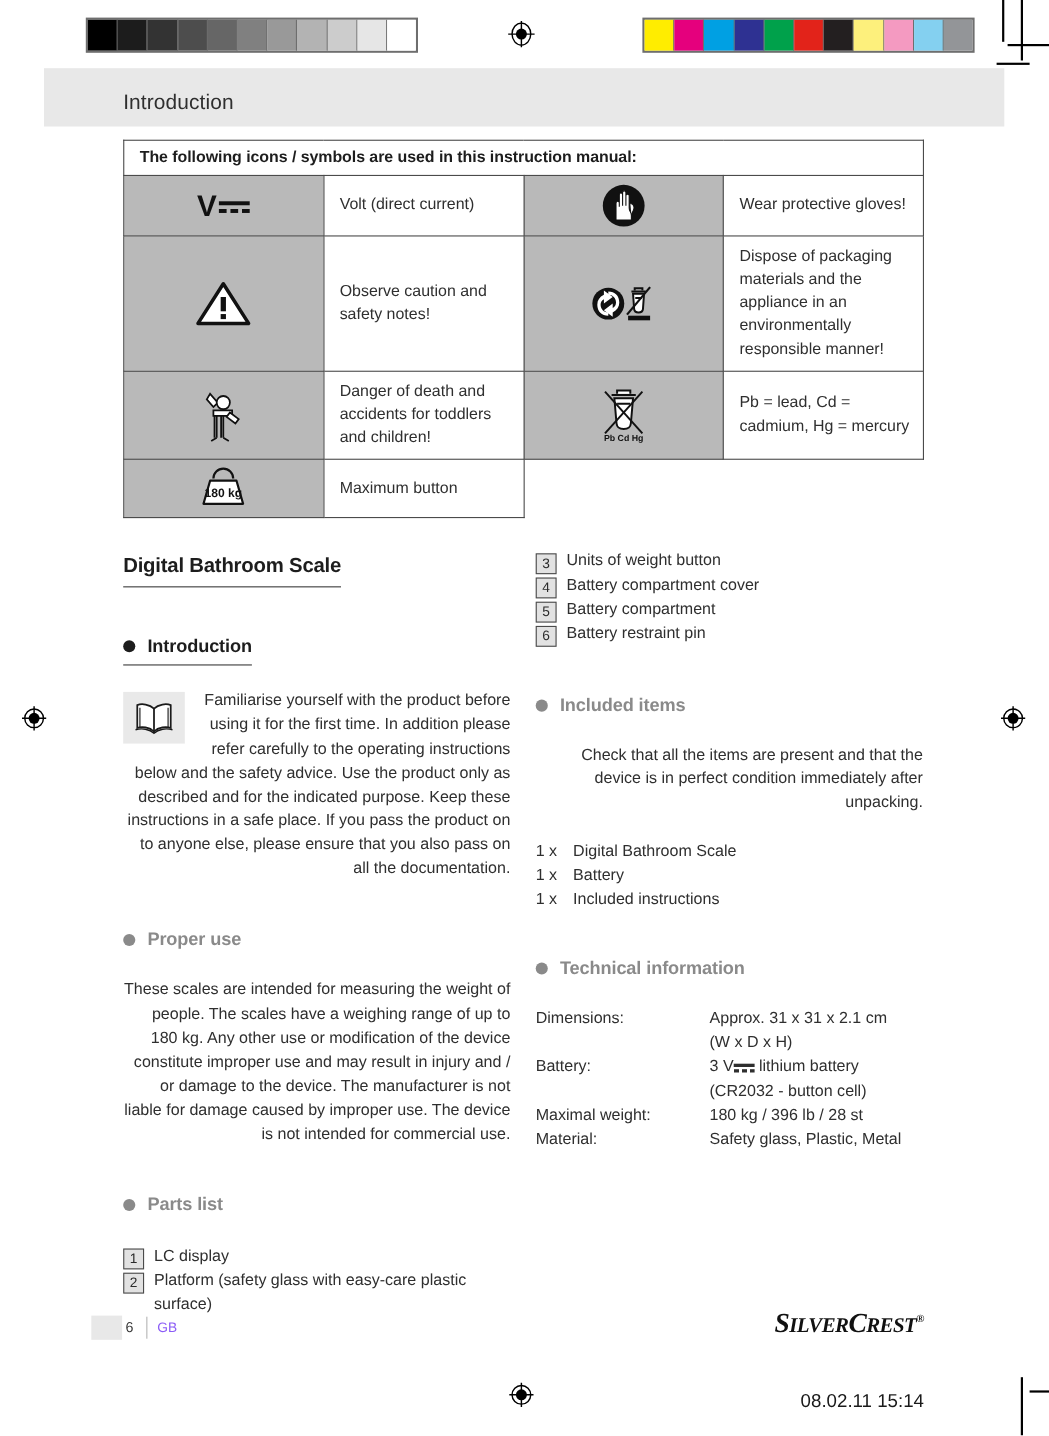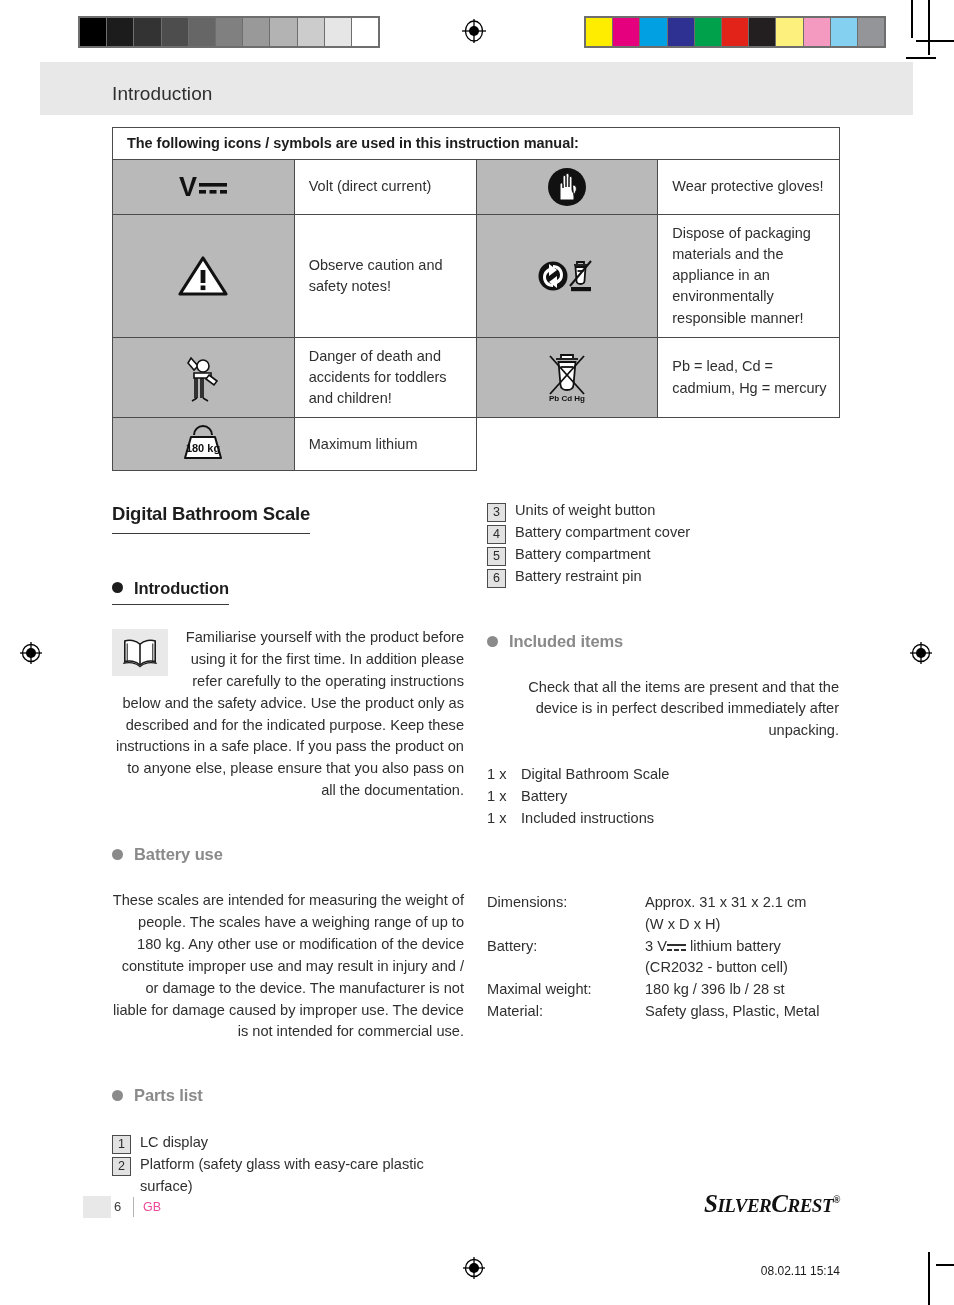--- a/index.html
+++ b/index.html
@@ -210,21 +210,21 @@
   }
   #footer-divider {
     position: absolute;
     left: 133px; top: 1197px;
     width: 1px; height: 20px;
     background: #b4b4b4;
   }
   #footer-lang {
     position: absolute;
     left: 143px; top: 1200px;
-    font-size: 12.5px; color: #ec4899;
+    font-size: 12.5px; color: #8b5cf6;
   }
   #brand-logo {
     position: absolute;
     right: 114px; top: 1190px;
     font-family: "Liberation Serif", serif;
     font-style: italic;
     font-weight: bold;
     font-size: 25px;
     color: #111;
     letter-spacing: -.5px;
@@ -235,21 +235,21 @@
   #print-file {
     position: absolute;
     left: 78px; top: 1264px;
     font-size: 11.5px;
     color: #1a1a1a;
     margin-top: 48px;
   }
   #print-date {
     position: absolute;
     right: 114px; top: 1264px;
-    font-size: 12px;
+    font-size: 17px;
     color: #1a1a1a;
   }
 </style>
 </head>
 <body>
 
 <div id="grayscale-bar" class="colorbar">
     <div class="swatch" style="background: rgb(0, 0, 0); border-right: 1px solid rgb(110, 110, 110);"></div>
     <div class="swatch" style="background: rgb(28, 28, 28); border-right: 1px solid rgb(110, 110, 110);"></div>
     <div class="swatch" style="background: rgb(51, 51, 51); border-right: 1px solid rgb(110, 110, 110);"></div>
@@ -406,21 +406,21 @@
     </tr>
 
     <tr>
       <td class="icon-cell">
         <svg width="58" height="40" viewBox="0 0 58 40">
           <path d="M20 11 A9 9 0 0 1 38 11" fill="none" stroke="#111" stroke-width="2"></path>
           <path d="M17 13 L41 13 L47 34 L11 34 Z" fill="#fff" stroke="#111" stroke-width="2" stroke-linejoin="round"></path>
           <text x="29" y="28" text-anchor="middle" font-family="Liberation Sans, sans-serif" font-size="11" font-weight="bold" fill="#111">180 kg</text>
         </svg>
       </td>
-      <td class="text-cell">Maximum lithium</td>
+      <td class="text-cell">Maximum button</td>
       <td class="empty-cell"></td>
       <td class="empty-cell"></td>
     </tr>
   </tbody>
 </table>
 
 <div class="col" id="left-col">
 
   <h2 class="product-title">Digital Bathroom Scale</h2>
 
@@ -442,21 +442,21 @@
         <path d="M4 33 C11 31 20 32 25 37 C30 32 39 31 46 33" fill="none" stroke="#1a1a1a" stroke-width="1.6"></path>
       </svg>
     </span>
     <p class="body">Familiarise yourself with the product before using it for the first time. In addition please refer carefully to the operating instructions below and the safety advice. Use the product only as described and for the indicated purpose. Keep these instructions in a safe place. If you pass the product on to anyone else, please ensure that you also pass on all the documentation.</p>
   </div>
 
   <div style="height:40px;clear:both;"></div>
 
   <div class="sec-head gray">
     <span class="bullet"></span>
-    <span>Battery use</span>
+    <span>Proper use</span>
   </div>
 
   <div style="height:24px;"></div>
 
   <p class="body">These scales are intended for measuring the weight of people. The scales have a weighing range of up to 180 kg. Any other use or modification of the device constitute improper use and may result in injury and / or damage to the device. The manufacturer is not liable for damage caused by improper use. The device is not intended for commercial use.</p>
 
   <div style="height:40px;"></div>
 
   <div class="sec-head gray">
     <span class="bullet"></span>
@@ -497,39 +497,43 @@
 
   <div style="height:41px;"></div>
 
   <div class="sec-head gray">
     <span class="bullet"></span>
     <span>Included items</span>
   </div>
 
   <div style="height:23px;"></div>
 
-  <p class="body">Check that all the items are present and that the device is in perfect described immediately after unpacking.</p>
+  <p class="body">Check that all the items are present and that the device is in perfect condition immediately after unpacking.</p>
 
   <div style="height:22px;"></div>
 
   <div class="qty-row">
     <span class="qty">1 x</span>
     <span>Digital Bathroom Scale</span>
   </div>
   <div class="qty-row">
     <span class="qty">1 x</span>
     <span>Battery</span>
   </div>
   <div class="qty-row">
     <span class="qty">1 x</span>
     <span>Included instructions</span>
   </div>
 
   <div style="height:38px;"></div>
 
+  <div class="sec-head gray">
+    <span class="bullet"></span>
+    <span>Technical information</span>
+  </div>
 
   <div style="height:24px;"></div>
 
   <div class="spec-row">
     <span class="spec-key">Dimensions:</span>
     <span class="spec-val">Approx. 31 x 31 x 2.1 cm</span>
   </div>
   <div class="spec-row">
     <span class="spec-key"></span>
     <span class="spec-val">(W x D x H)</span>

